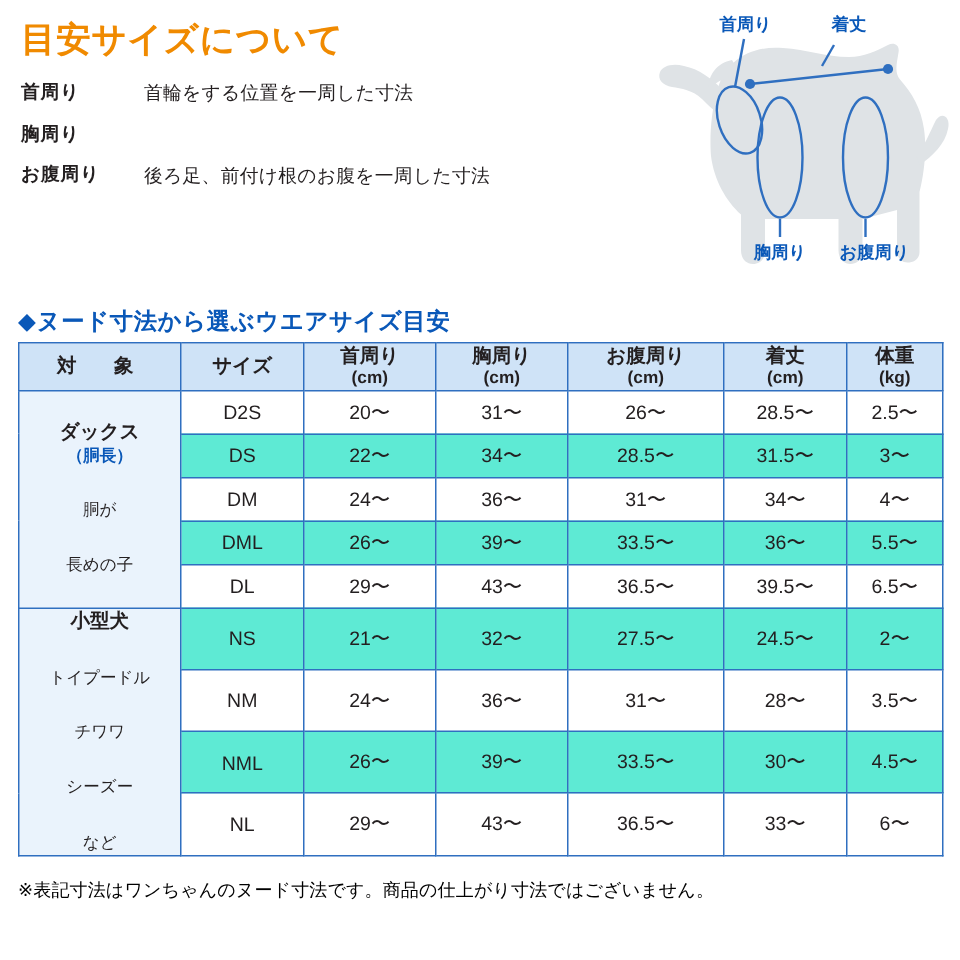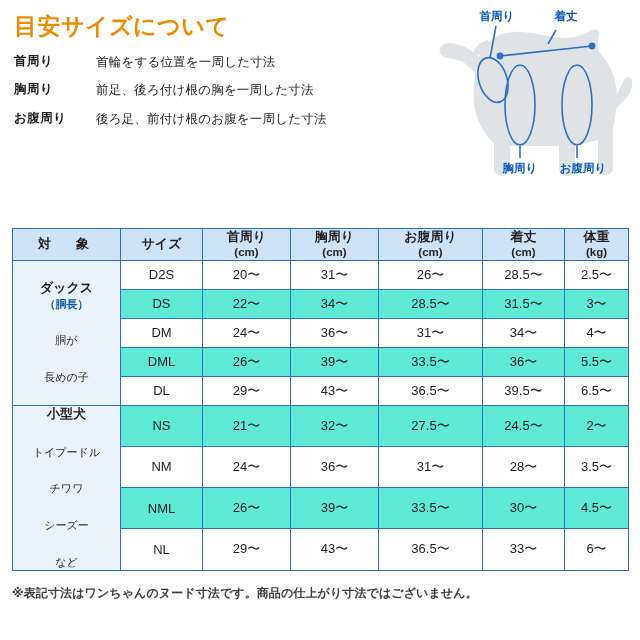--- a/index.html
+++ b/index.html
@@ -158,46 +158,43 @@
 
   
   .notes {
     position: absolute;
     left: 12px;
     top: 584px;
     width: 620px;
   }
   .note {
     font-size: 12px;
-    color: #404040;
+    color: #000000;
     line-height: 1.55;
     letter-spacing: 0.1px;
-    font-weight: bold;
+    font-weight: normal;
   }
 </style>
 </head>
 <body>
 
 <div class="page">
 
   <div class="header">
     <h1 class="title">目安サイズについて</h1>
 
     <div class="deflist">
       <div class="defrow">
         <div class="defterm">首周り</div>
         <div class="defdesc">
           <span>首輪をする位置を一周した寸法</span>
         </div>
       </div>
       <div class="defrow">
         <div class="defterm">胸周り</div>
-        <div class="defdesc">
-          <span>前足、後ろ付け根の胸を一周した寸法</span>
-        </div>
       </div>
       <div class="defrow">
         <div class="defterm">お腹周り</div>
         <div class="defdesc">
           <span>後ろ足、前付け根のお腹を一周した寸法</span>
         </div>
       </div>
     </div>
   </div>
 
@@ -262,20 +259,21 @@
 
       <g font-family="Liberation Sans, DejaVu Sans, sans-serif" font-size="11.5" font-weight="bold" fill="#0a58b8" text-anchor="middle">
         <text x="127" y="20">首周り</text>
         <text x="196" y="20">着丈</text>
         <text x="150" y="172">胸周り</text>
         <text x="213" y="172">お腹周り</text>
       </g>
     </svg>
   </div>
 
+  <div class="section-head">◆ヌード寸法から選ぶウエアサイズ目安</div>
 
   <div class="table-wrap">
     <table class="size-table">
       <colgroup>
         <col style="width:108px">
         <col style="width:82px">
         <col style="width:88px">
         <col style="width:88px">
         <col style="width:104px">
         <col style="width:82px">

